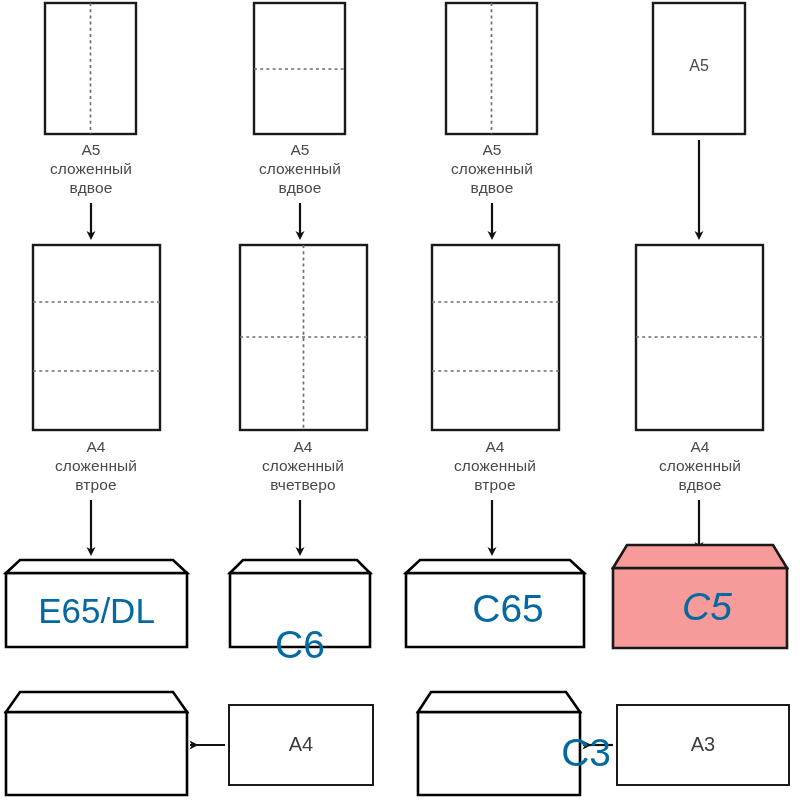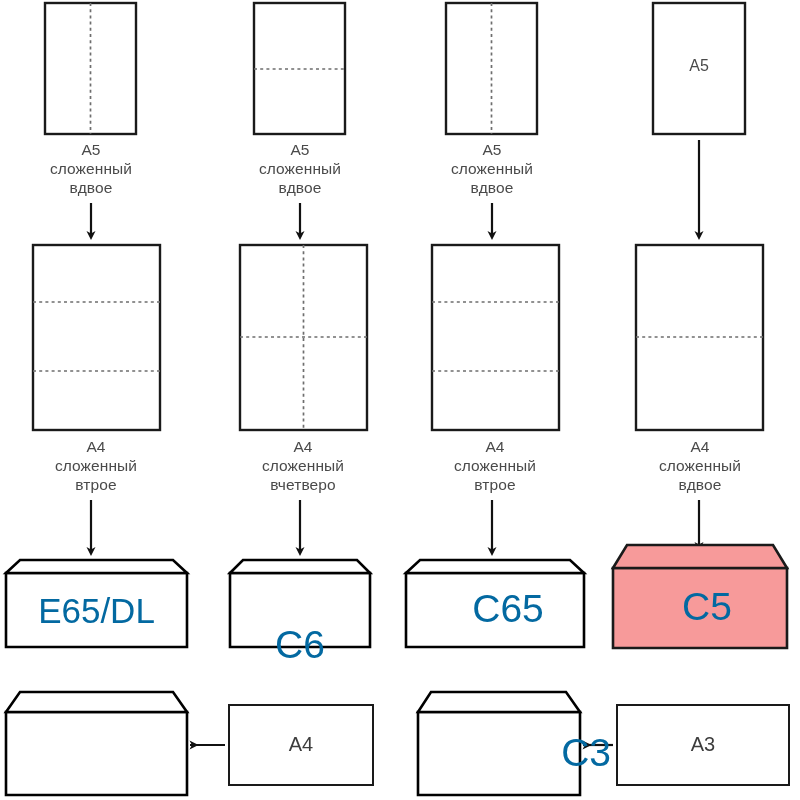--- a/index.html
+++ b/index.html
@@ -230,20 +230,20 @@
   <div class="caption" style="left:425px; top:437px; width:140px;">A4
 сложенный
 втрое</div>
   <div class="caption" style="left:630px; top:437px; width:140px;">A4
 сложенный
 вдвое</div>
 
   <div class="env-label small" style="left:6px; top:591px; width:181px;">E65/DL</div>
   <div class="env-label" style="left:230px; top:589px; width:140px;margin-top:36px;">C6</div>
   <div class="env-label" style="left:406px; top:589px; width:178px;padding-left:13px;">C65</div>
-  <div class="env-label" style="left:613px; top:587px; width:188px;">C5</div>
+  <div class="env-label" style="left:613px; top:587px; width:188px;font-style:italic;">C5</div>
 
   <div class="box-label-big" style="left:229px; top:733px; width:144px;">A4</div>
 
   <div class="env-label" style="left:418px; top:733px; width:193px;text-align:right;">C3</div>
   <div class="box-label-big" style="left:617px; top:733px; width:172px;">A3</div>
 
 </div>
 
 </body></html>

